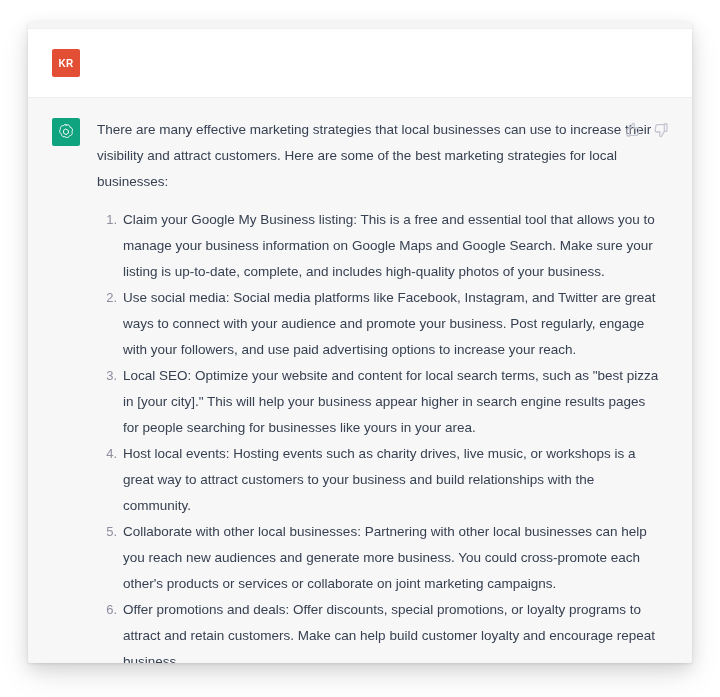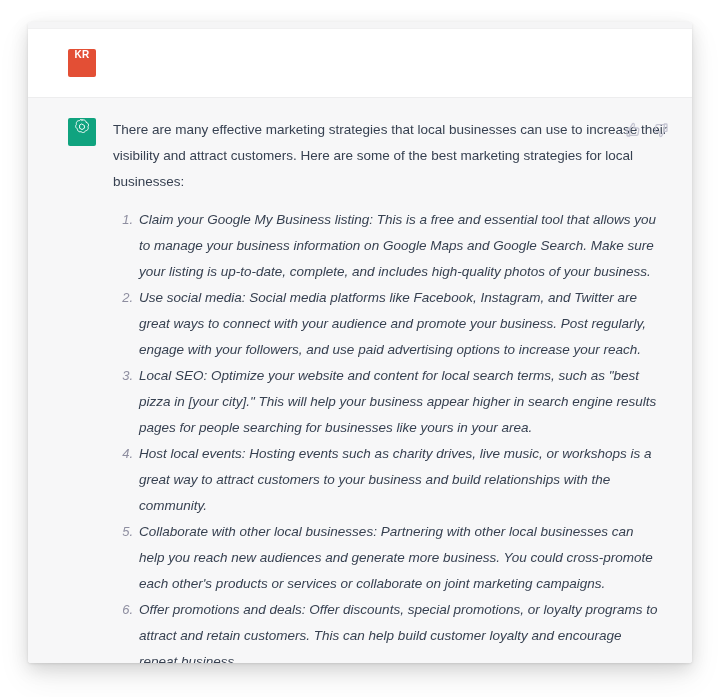--- a/index.html
+++ b/index.html
@@ -59,24 +59,23 @@
     background: #f7f7f8;
     padding: 19px 24px 26px 24px;
   }
 
   .avatar {
     width: 28px;
     height: 28px;
     min-width: 28px;
     border-radius: 2px;
     display: flex;
-    align-items: flex-start;
+    align-items: center;
     justify-content: center;
     margin-top: 1px;
-    margin-left: 16px;
   }
   .avatar-user {
     background: #e34f35;
     color: #ffffff;
     font-size: 10px;
     font-weight: bold;
     letter-spacing: 0.2px;
   }
   .avatar-assistant {
     background: #10a37f;
@@ -109,21 +108,20 @@
     margin: 0;
     padding: 0 0 0 26px;
     list-style: none;
     counter-reset: ansitem;
   }
   ol.answer-list > li {
     counter-increment: ansitem;
     position: relative;
     margin: 0 6px 0 0;
     padding: 0 0 0 0;
-    font-style: italic;
   }
   ol.answer-list > li::before {
     content: counter(ansitem) ".";
     position: absolute;
     left: -26px;
     top: 0;
     width: 20px;
     text-align: right;
     color: #8e8ea0;
     font-size: 13px;
@@ -180,21 +178,21 @@
         <div class="assistant-text">
 
           <p>There are many effective marketing strategies that local businesses can use to increase their visibility and attract customers. Here are some of the best marketing strategies for local businesses:</p>
 
           <ol class="answer-list">
             <li>Claim your Google My Business listing: This is a free and essential tool that allows you to manage your business information on Google Maps and Google Search. Make sure your listing is up-to-date, complete, and includes high-quality photos of your business.</li>
             <li>Use social media: Social media platforms like Facebook, Instagram, and Twitter are great ways to connect with your audience and promote your business. Post regularly, engage with your followers, and use paid advertising options to increase your reach.</li>
             <li>Local SEO: Optimize your website and content for local search terms, such as "best pizza in [your city]." This will help your business appear higher in search engine results pages for people searching for businesses like yours in your area.</li>
             <li>Host local events: Hosting events such as charity drives, live music, or workshops is a great way to attract customers to your business and build relationships with the community.</li>
             <li>Collaborate with other local businesses: Partnering with other local businesses can help you reach new audiences and generate more business. You could cross-promote each other's products or services or collaborate on joint marketing campaigns.</li>
-            <li>Offer promotions and deals: Offer discounts, special promotions, or loyalty programs to attract and retain customers. This can help build customer loyalty and encourage repeat business.</li>
+            <li>Offer promotions and deals: Offer discounts, special promotions, or loyalty programs to attract and retain customers. Make can help build customer loyalty and encourage repeat business.</li>
           </ol>
 
         </div>
       </div>
 
       <div class="feedback">
         <div class="fb-btn">
           <span>
             <svg width="16" height="16" viewBox="0 0 24 24" fill="none" stroke="currentColor" stroke-width="1.9" stroke-linecap="round" stroke-linejoin="round">
               <path d="M7 10v11H4a1 1 0 0 1-1-1v-9a1 1 0 0 1 1-1h3z"></path>

